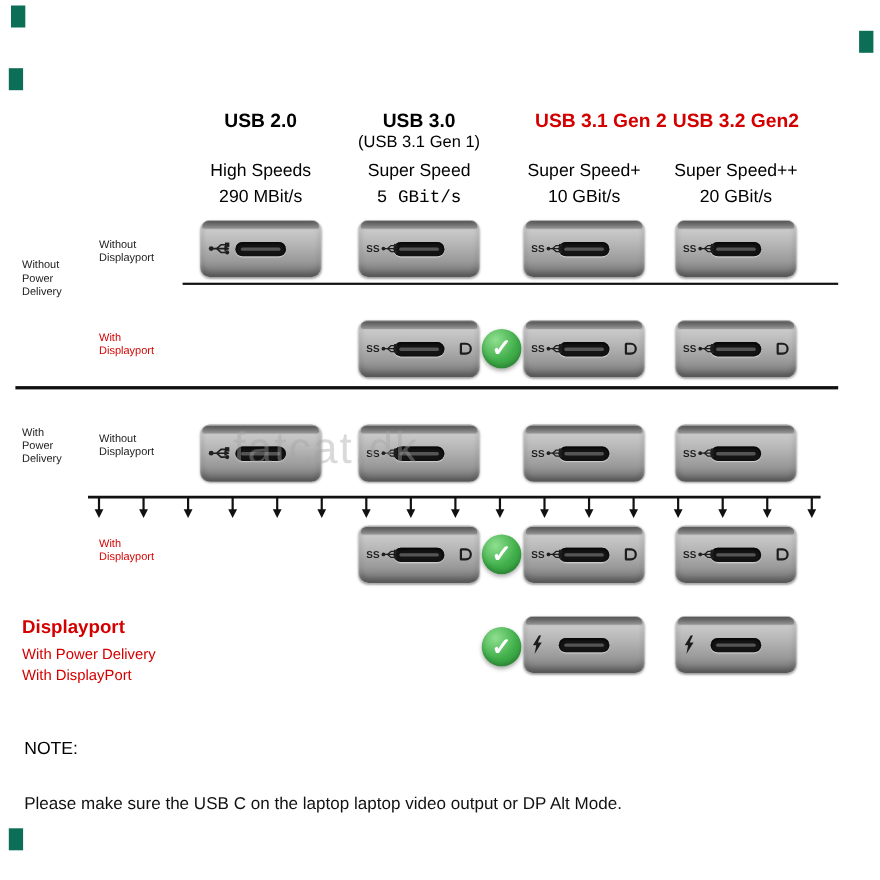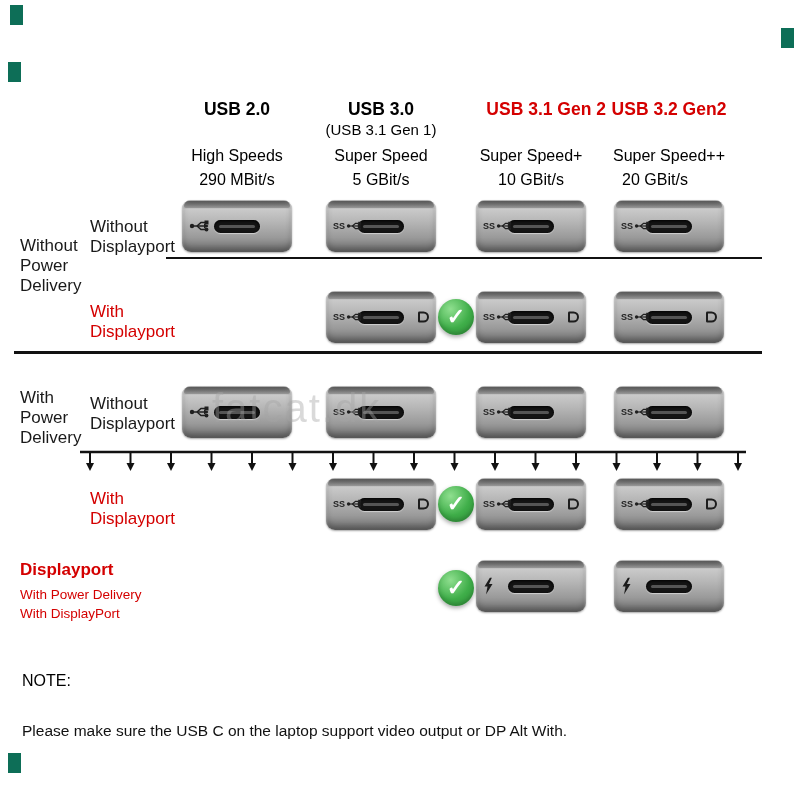--- a/index.html
+++ b/index.html
@@ -15,21 +15,21 @@
   }
   .abs{position:absolute;}
   
   .marker{position:absolute;width:13px;height:20px;background:var(--teal);}
   
   .ctitle{position:absolute;width:150px;text-align:center;font-size:17.5px;font-weight:bold;color:#000;}
   .ctitle.red{color:var(--red);}
   .csub{position:absolute;width:150px;text-align:center;font-size:15px;color:#000;}
   .cspeed{position:absolute;width:150px;text-align:center;font-size:16px;color:#000;}
   
-  .side{position:absolute;font-size:17px;line-height:1.18;white-space:pre-line;color:var(--ink);}
+  .side{position:absolute;font-size:10px;line-height:1.18;white-space:pre-line;color:var(--ink);}
   .side.red{color:var(--red);}
   .tb-title{position:absolute;font-size:17px;font-weight:bold;color:var(--red);}
   .tb-sub{position:absolute;font-size:13.5px;color:var(--red);}
   
   .hline{position:absolute;background:#111;}
   
   #arrow-line-svg{position:absolute;left:78px;top:450px;width:672px;height:24px;}
   
   .watermark{position:absolute;left:212px;top:386px;font-size:40px;color:rgba(165,165,165,0.42);
     letter-spacing:2px;z-index:4;pointer-events:none;}
@@ -89,23 +89,23 @@
   <div class="ctitle red" style="left:594px;top:99px;">USB 3.2 Gen2</div>
 
   <div class="csub" style="left:306px;top:121px;">(USB 3.1 Gen 1)</div>
 
   <div class="cspeed" style="left:162px;top:147px;">High Speeds</div>
   <div class="cspeed" style="left:306px;top:147px;">Super Speed</div>
   <div class="cspeed" style="left:456px;top:147px;">Super Speed+</div>
   <div class="cspeed" style="left:594px;top:147px;">Super Speed++</div>
 
   <div class="cspeed" style="left:162px;top:171px;">290 MBit/s</div>
-  <div class="cspeed" style="left:306px;top:171px;">5 GBit/s</div>
+  <div class="cspeed" style="left:306px;top:171px;font-family:Liberation Mono, monospace;">5 GBit/s</div>
   <div class="cspeed" style="left:456px;top:171px;">10 GBit/s</div>
-  <div class="cspeed" style="left:580px;top:171px;">20 GBit/s</div>
+  <div class="cspeed" style="left:594px;top:171px;">20 GBit/s</div>
 
   <div class="side" style="left:20px;top:236px;">Without
 Power
 Delivery</div>
   <div class="side" style="left:90px;top:217px;">Without
 Displayport</div>
   <div class="side red" style="left:90px;top:302px;">With
 Displayport</div>
   <div class="side" style="left:20px;top:388px;">With
 Power
@@ -453,15 +453,15 @@
             <path d="M7 0 L1.5 9 H4.5 L3 17 L9.5 6.5 H6 L9 0 Z" fill="#1c1c1c"></path>
           </svg>
         </div>
         <div class="slot">
           <i class="tongue"></i>
         </div>
       </div>
     </div>
 
   <div class="note-title">NOTE:</div>
-  <div class="note-text">Please make sure the USB C on the laptop support video output or DP Alt With.</div>
+  <div class="note-text">Please make sure the USB C on the laptop laptop video output or DP Alt Mode.</div>
 
 </div>
 
 </body></html>

